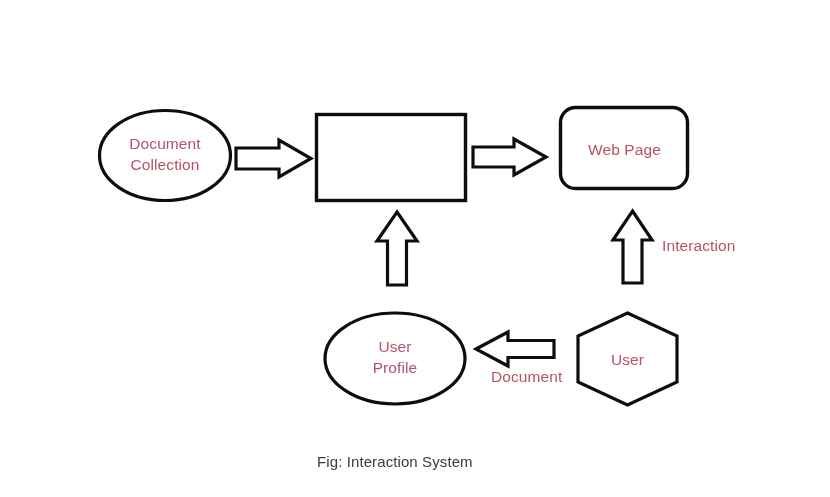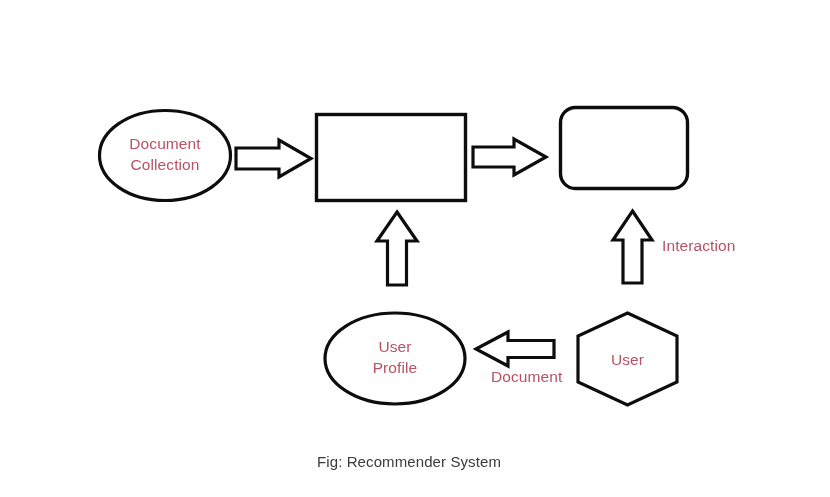--- a/index.html
+++ b/index.html
@@ -81,25 +81,26 @@
 
     <path class="shape-outline" stroke-width="3.2" stroke-linejoin="miter" d="M 476 349 L 508 332 L 508 340.5 L 554 340.5 L 554 357.5 L 508 357.5 L 508 366 Z"></path>
 
     <polygon class="shape-outline" stroke-width="3.2" stroke-linejoin="miter" points="627.5,313 677,336 677,382 627.5,405 578,382 578,336"></polygon>
   </svg>
 
   <div class="node-label" style="left:100px; top:133px; width:130px;">Document
 Collection</div>
 
 
+  <div class="node-label" style="left:561px; top:139px; width:127px;">Web Page</div>
 
   <div class="node-label" style="left:325px; top:336px; width:140px;">User
 Profile</div>
 
   <div class="node-label" style="left:578px; top:349px; width:99px;">User</div>
 
   <div class="edge-label" style="left:662px; top:236px;">Interaction</div>
 
   <div class="edge-label" style="left:491px; top:367px;">Document</div>
 
-  <div class="caption" style="left:317px; top:453px;">Fig: Recommender System</div>
+  <div class="caption" style="left:317px; top:453px;">Fig: Interaction System</div>
 
 </div>
 
 </body></html>

